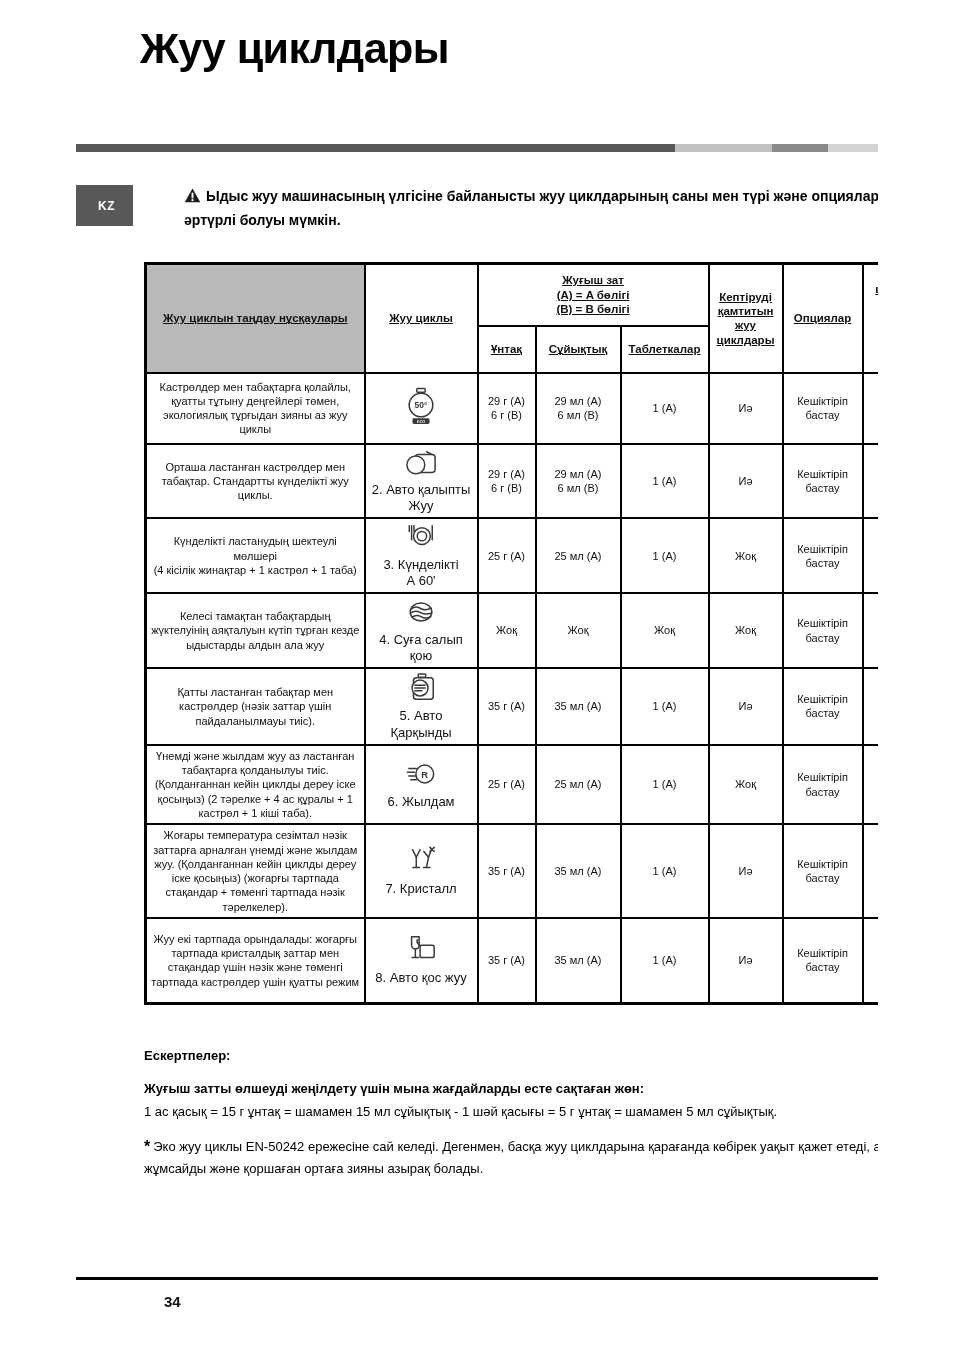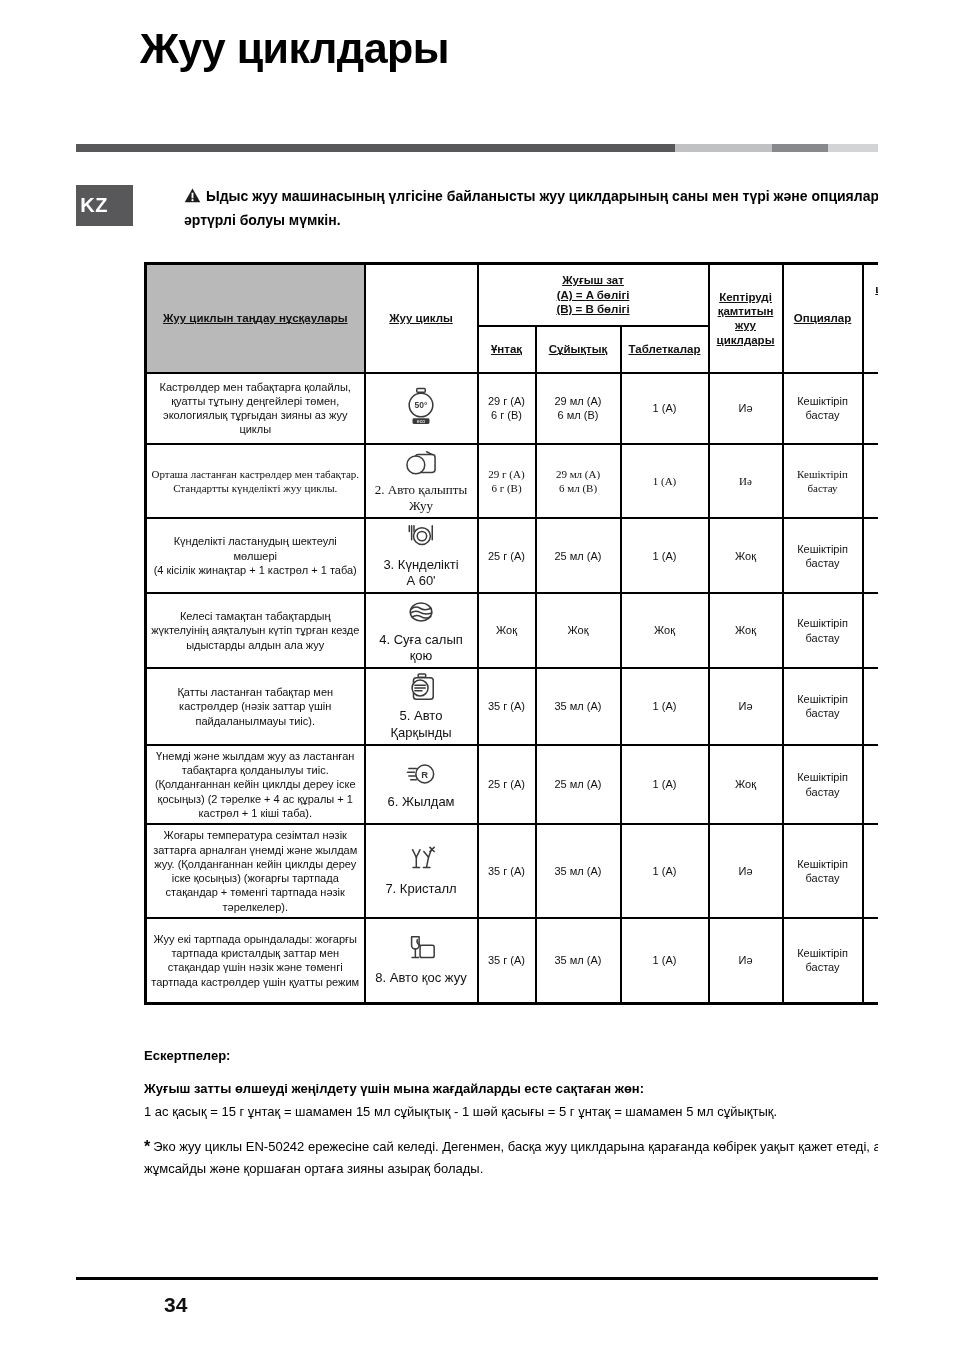--- a/index.html
+++ b/index.html
@@ -11,22 +11,22 @@
     position:absolute;left:64px;top:24px;margin:0;
     font-size:43px;font-weight:700;letter-spacing:-.5px;color:#000;
   }
   .topbar{position:absolute;left:0;top:144px;width:954px;height:8px;display:flex;}
   .topbar .s1{width:599px;background:#58585a;}
   .topbar .s2{width:97px;background:#bfc1c3;}
   .topbar .s3{width:56px;background:#87898c;}
   .topbar .s4{width:202px;background:#d3d4d6;}
   .kzbox{
     position:absolute;left:0;top:185px;width:57px;height:41px;background:#58585a;
-    color:#fff;font-weight:700;font-size:20px;display:flex;align-items:center;justify-content:flex-end;
-    padding-right:25px;box-sizing:border-box;letter-spacing:.5px;
+    color:#fff;font-weight:700;font-size:12px;display:flex;align-items:center;justify-content:flex-end;
+    padding-right:18px;box-sizing:border-box;letter-spacing:.5px;
   }
   .intro{
     position:absolute;left:108px;top:186px;width:740px;
     font-size:14px;font-weight:700;line-height:1.55;color:#000;
   }
   .warn{display:inline-block;vertical-align:-2px;margin-right:5px;}
   table.cycles{
     position:absolute;left:68px;top:262px;width:804px;
     border-collapse:collapse;table-layout:fixed;
     border:3px solid #000;
@@ -38,36 +38,36 @@
   table.cycles th{font-size:11.5px;font-weight:700;line-height:1.25;text-decoration:underline;}
   th.c1h{background:#b9b9b9;font-size:12px;text-align:left;padding-left:8px;}
   th.c2h{font-size:15px;}
   th.deth{border-bottom:4px solid #000;}
   .pre{white-space:pre-line;}
   table.cycles td{font-size:11px;line-height:1.3;}
   td.instr{text-align:left;padding:3px 7px;font-size:10.8px;line-height:1.22;}
   thead tr:nth-child(1){height:56px;}
   thead tr:nth-child(2){height:42px;}
   tbody tr:nth-child(1){height:71px;}
-  tbody tr:nth-child(2){height:67px;font-family:Liberation Serif, serif;}
+  tbody tr:nth-child(2){height:67px;}
   tbody tr:nth-child(3){height:63px;}
   tbody tr:nth-child(4){height:60px;}
   tbody tr:nth-child(5){height:63px;}
   tbody tr:nth-child(6){height:72px;}
   tbody tr:nth-child(7){height:90px;}
   tbody tr:nth-child(8){height:85px;}
   .cycwrap{display:flex;flex-direction:column;align-items:center;justify-content:center;gap:1px;}
   .clabel{font-size:13px;line-height:1.25;white-space:pre-line;}
   .notes{position:absolute;left:68px;top:1046px;width:836px;font-size:13px;line-height:1.5;color:#000;}
   .notes p{margin:0 0 4px 0;}
   .notes .b{font-weight:700;}
   .notes .gap{margin-top:13px;}
   .star{font-weight:700;font-size:16px;vertical-align:-1px;padding-right:3px;}
   .rule{position:absolute;left:0;top:1277px;width:954px;height:3px;background:#000;}
-  .pagenum{position:absolute;left:88px;top:1293px;font-size:21px;font-weight:700;}
+  .pagenum{position:absolute;left:88px;top:1293px;font-size:15px;font-weight:700;}
 </style>
 </head>
 <body>
 
 <div class="page">
 
   <h1 class="title">Жуу циклдары</h1>
 
   <div class="topbar">
     <div class="s1"></div>

